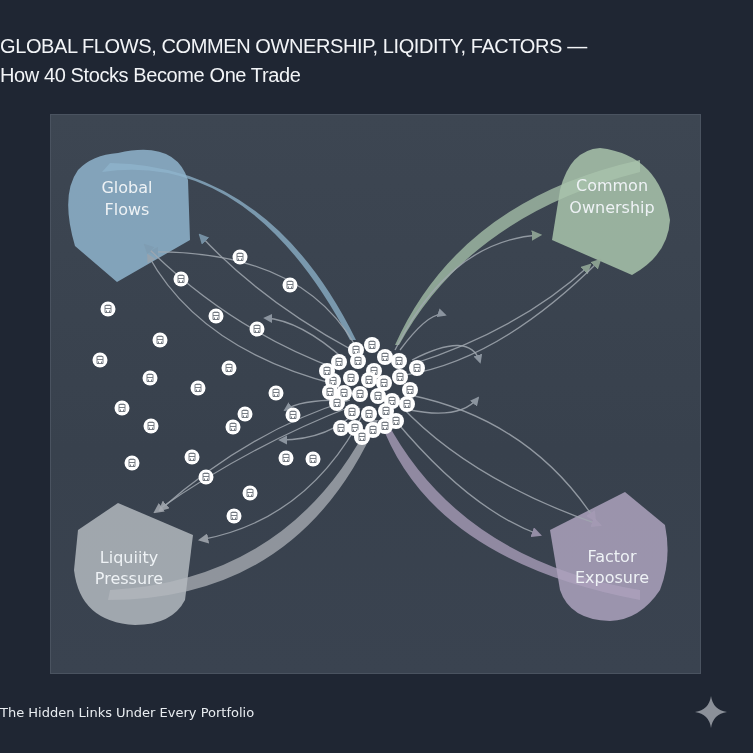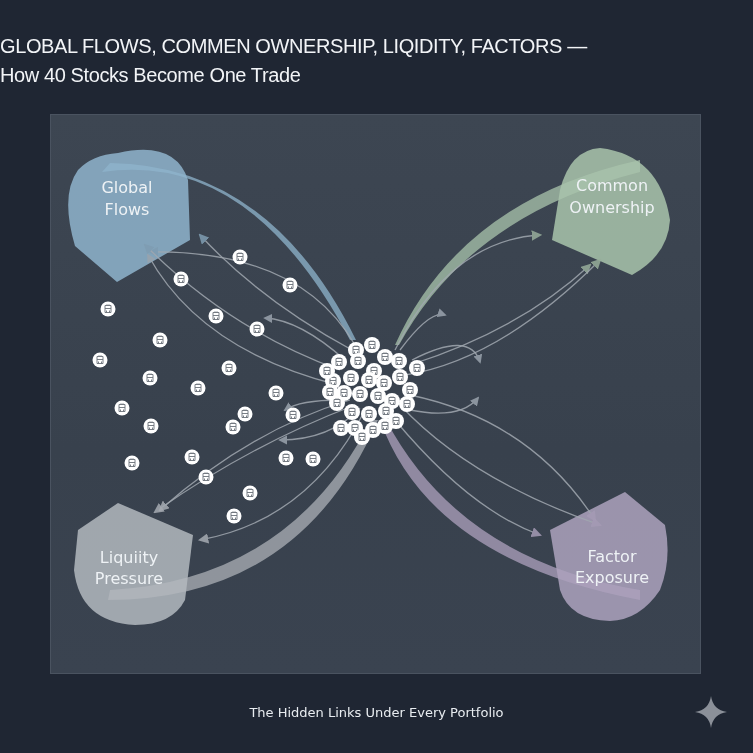--- a/index.html
+++ b/index.html
@@ -20,21 +20,21 @@
     position: absolute; left: 50px; top: 114px; width: 651px; height: 560px;
     background: linear-gradient(180deg, #3d4652 0%, #38414d 60%, #3a4350 100%);
     border: 1px solid #4a5360;
     box-sizing: border-box;
   }
   svg#diagram { position: absolute; left: 0; top: 0; }
   .hub-label {
     font-family: "DejaVu Sans", sans-serif; font-size: 16px; fill: #eef2f5;
   }
   .subtitle {
-    position: absolute; left: 0; top: 705px; width: 753px; text-align: center;
+    position: absolute; left: 0; top: 705px; width: 753px; text-align: left;
     color: #e8ecf0; font-family: "DejaVu Sans", sans-serif; font-size: 13px;
   }
   .sparkle { position: absolute; left: 693px; top: 694px; width: 36px; height: 36px; }
 </style>
 </head>
 <body>
 
 <div class="title">
   <span>GLOBAL FLOWS, COMMEN OWNERSHIP, LIQIDITY, FACTORS —</span>
   <span>How 40 Stocks Become One Trade</span>

